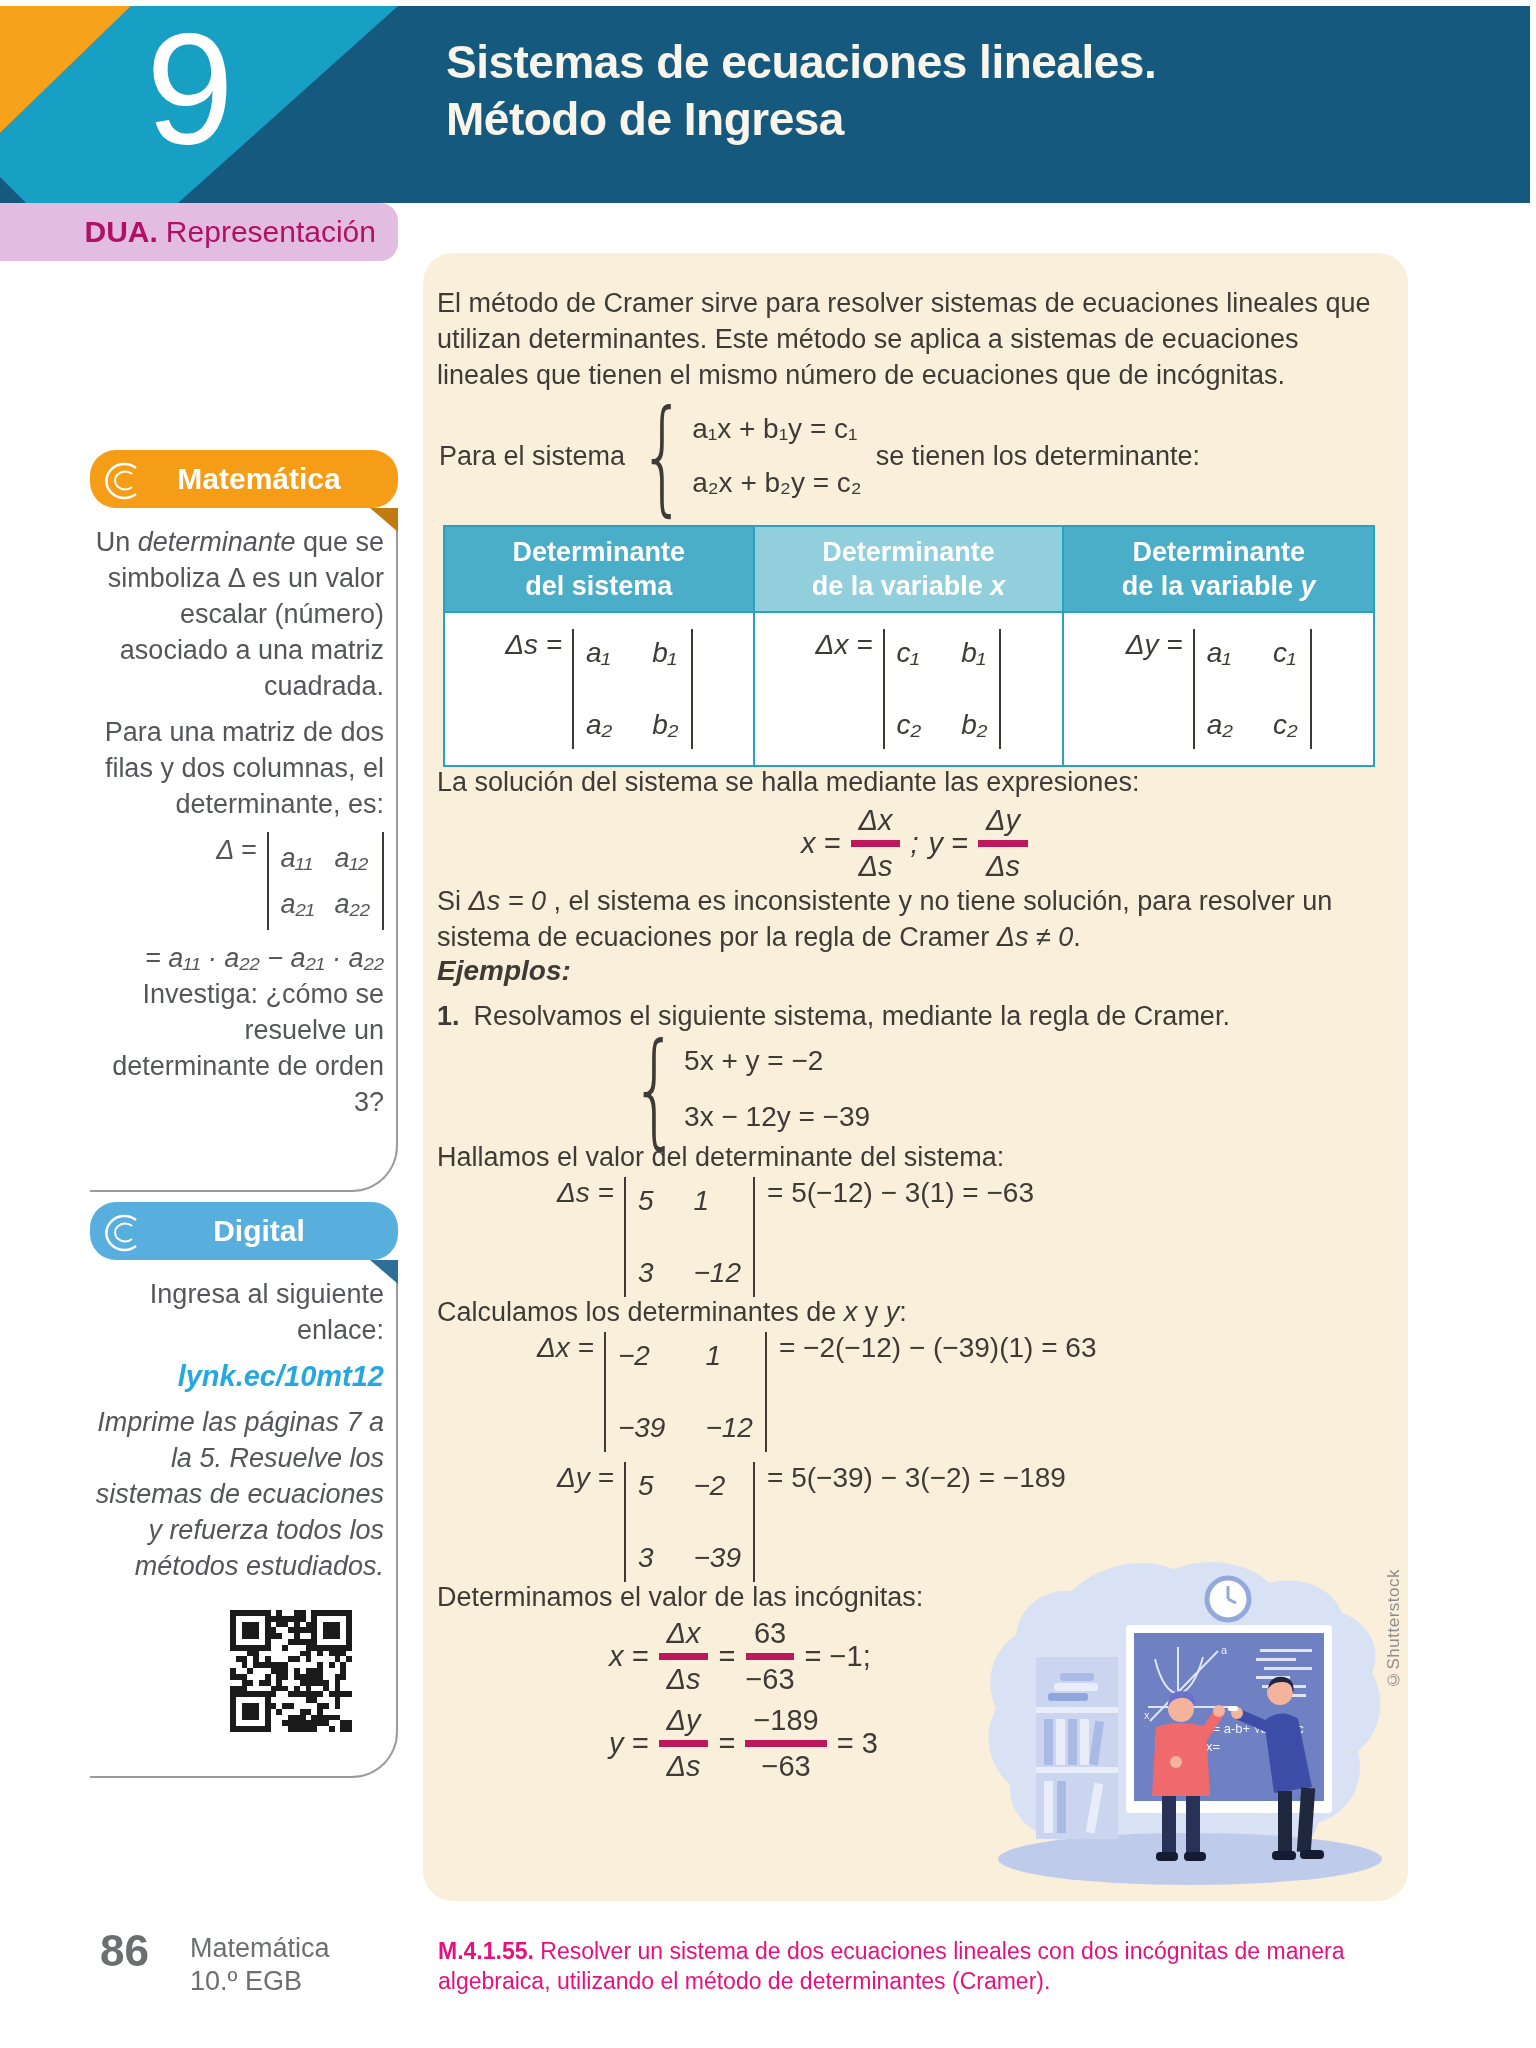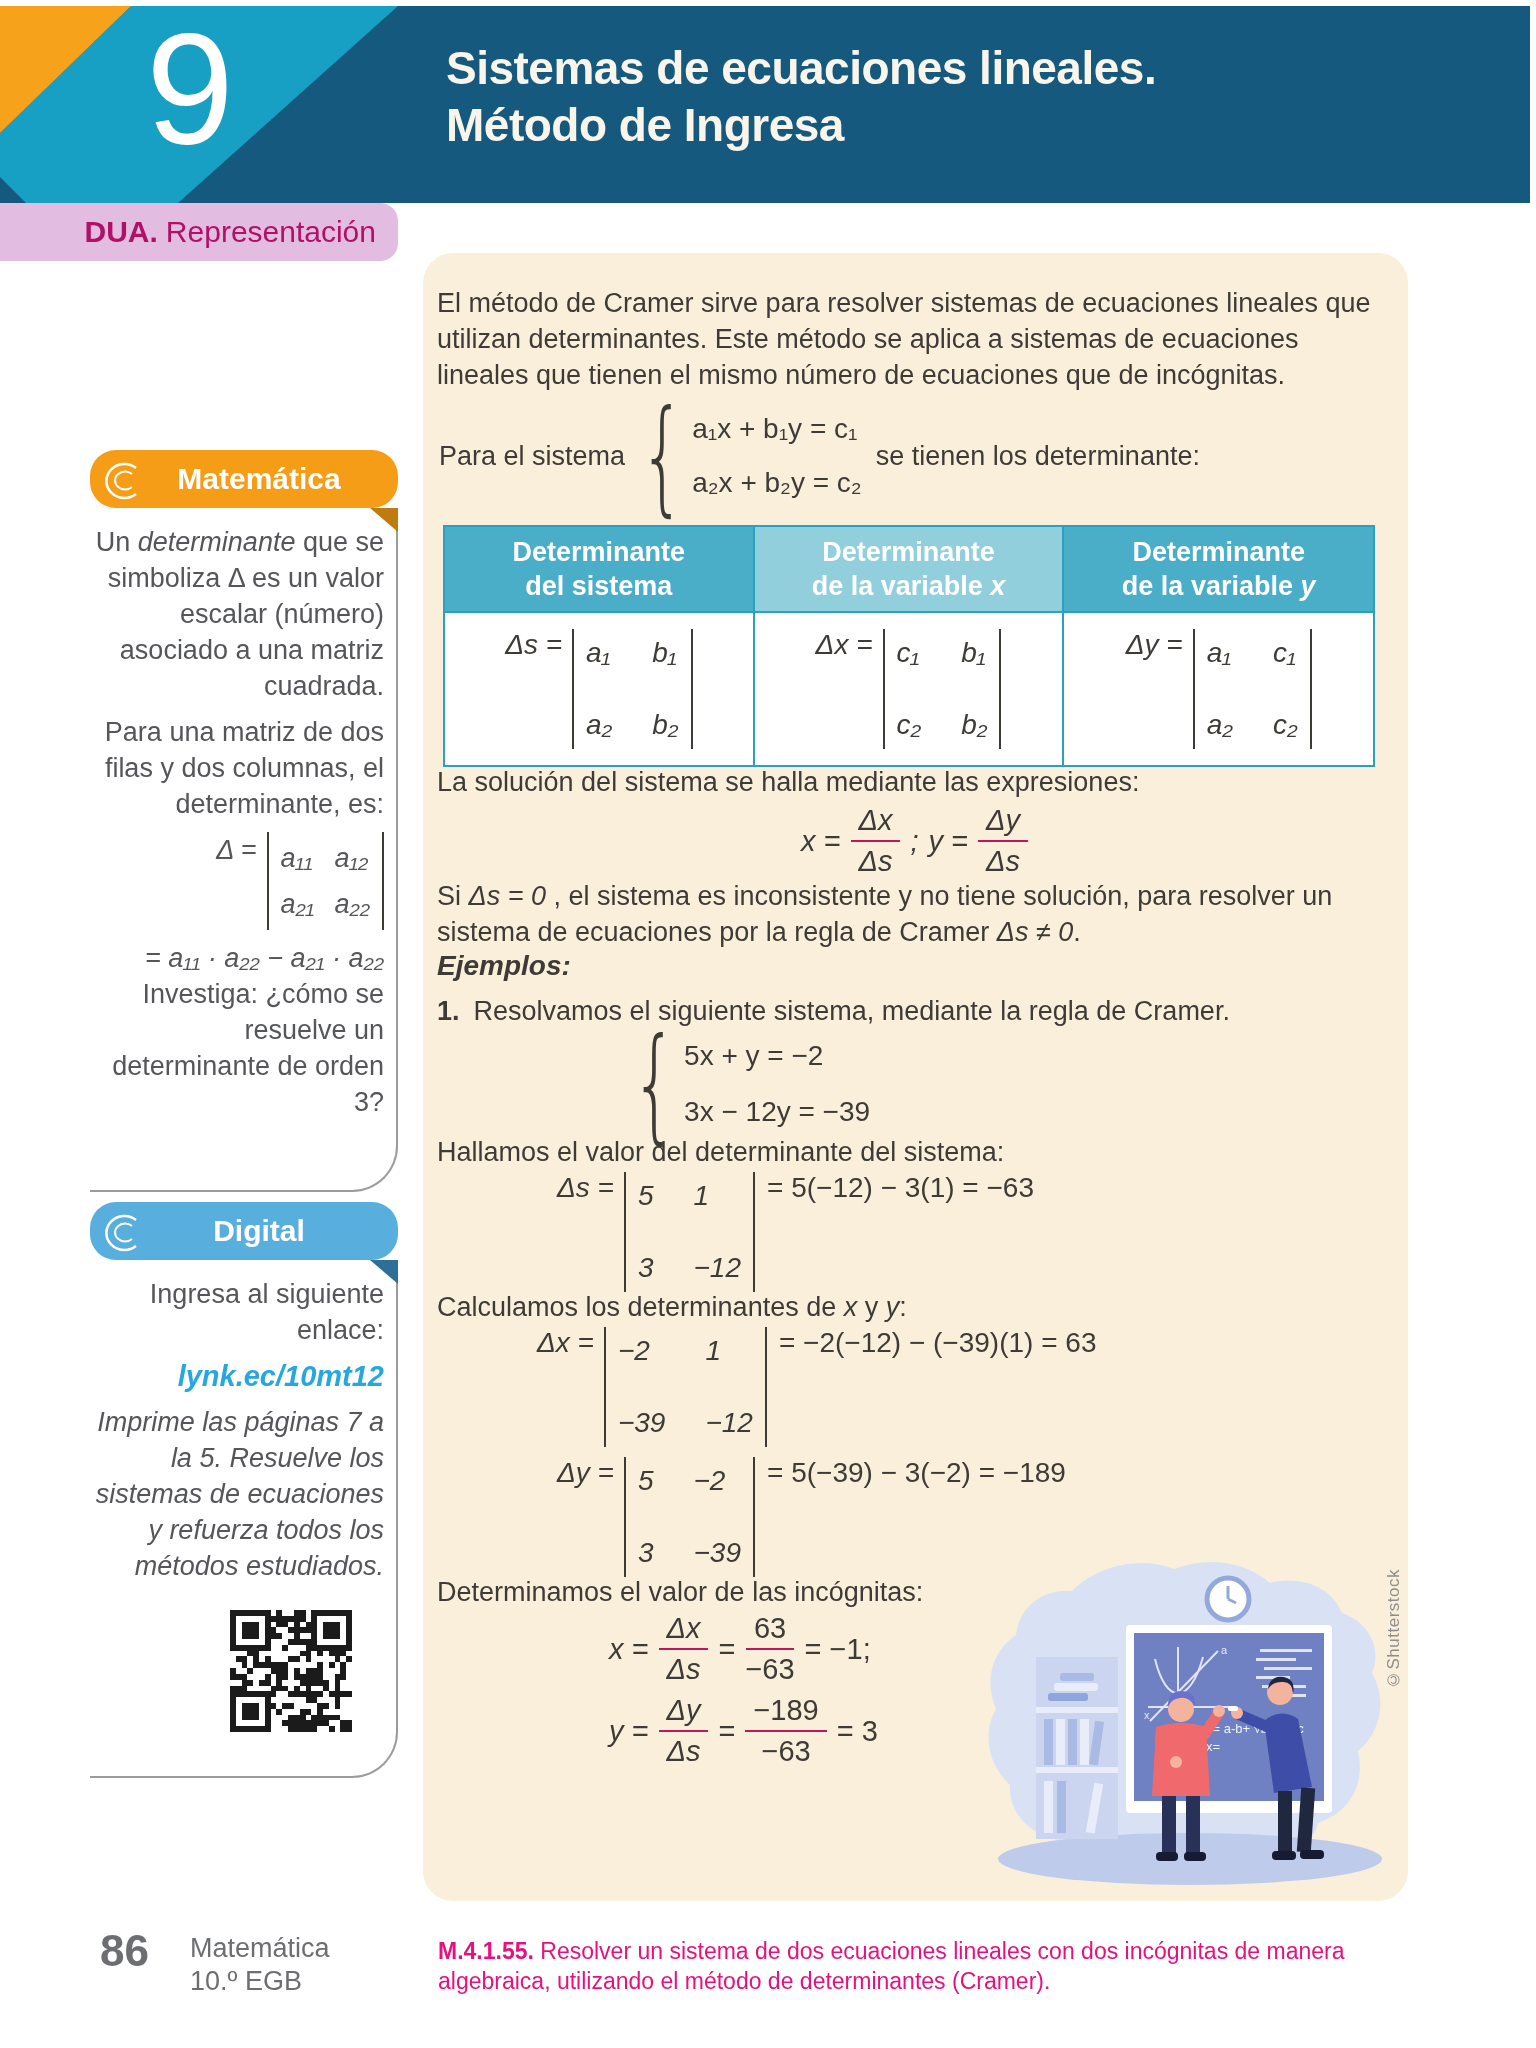--- a/index.html
+++ b/index.html
@@ -7,21 +7,21 @@
        font-family:"Liberation Sans","DejaVu Sans",sans-serif;color:#3e3b37;}
 
   
   .header{position:absolute;left:0;top:6px;width:1530px;height:197px;background:#16597f;}
   .hdr-cyan{position:absolute;left:0;top:0;width:420px;height:197px;background:#18a0c4;
             clip-path:polygon(131px 0,398px 0,178px 197px,26px 197px,0 171px,0 127px);}
   .hdr-orange{position:absolute;left:0;top:0;width:140px;height:135px;background:#f6a21b;
               clip-path:polygon(0 0,131px 0,0 127px);}
   .unit-number{position:absolute;left:146px;top:-16px;font-size:158px;font-weight:400;
                color:#ffffff;line-height:1.25;}
-  .page-title{position:absolute;left:446px;top:34px;font-weight:bold;font-size:46px;
+  .page-title{position:absolute;left:446px;top:28px;font-weight:bold;font-size:46px;
               line-height:57px;color:#faf5ea;letter-spacing:-0.5px;}
 
   
   .dua-badge{position:absolute;left:0;top:203px;width:398px;height:58px;background:#e3bde1;
              border-radius:0 18px 18px 0;display:flex;align-items:center;justify-content:flex-end;
              padding-right:22px;box-sizing:border-box;color:#b01167;font-size:30px;}
   .dua-badge b{margin-right:8px;}
 
   
   .note-box{position:absolute;left:90px;width:308px;background:#ffffff;}
@@ -70,21 +70,21 @@
 
   .det{display:inline-flex;align-items:flex-start;font-size:28px;font-style:italic;}
   .det-m{display:inline-grid;grid-template-columns:auto auto;column-gap:34px;row-gap:14px;
          border-left:2px solid #3e3b37;border-right:2px solid #3e3b37;
          padding:8px 12px;margin-left:10px;text-align:left;gap:40px;}
   .det-rhs{margin-left:12px;font-style:normal;}
 
   .center-text{margin-top:22px;font-size:27px;}
   .frac{display:inline-flex;flex-direction:column;align-items:center;vertical-align:middle;
         font-style:italic;}
-  .frac .num{border-bottom:2px solid #be185d;padding:0 8px 3px 8px;}
+  .frac .num{border-bottom:7px solid #be185d;padding:0 8px 3px 8px;}
   .frac .den{padding-top:3px;}
   .frac-line{margin-top:6px;font-size:29px;display:flex;align-items:center;justify-content:center;
              gap:10px;font-style:italic;}
   .si-par{margin-top:20px;font-size:27px;line-height:36px;}
   .ejemplos{margin-top:24px;font-weight:bold;font-style:italic;font-size:28px;}
   .item{margin-top:14px;font-size:27px;display:flex;gap:14px;}
   .item b{font-weight:bold;}
   .ex-system{margin-top:4px;margin-left:180px;font-size:28px;}
   .ex-system .eq-col{gap:24px;}
   .sub-par{margin-top:18px;margin-left:18px;font-size:27px;}

